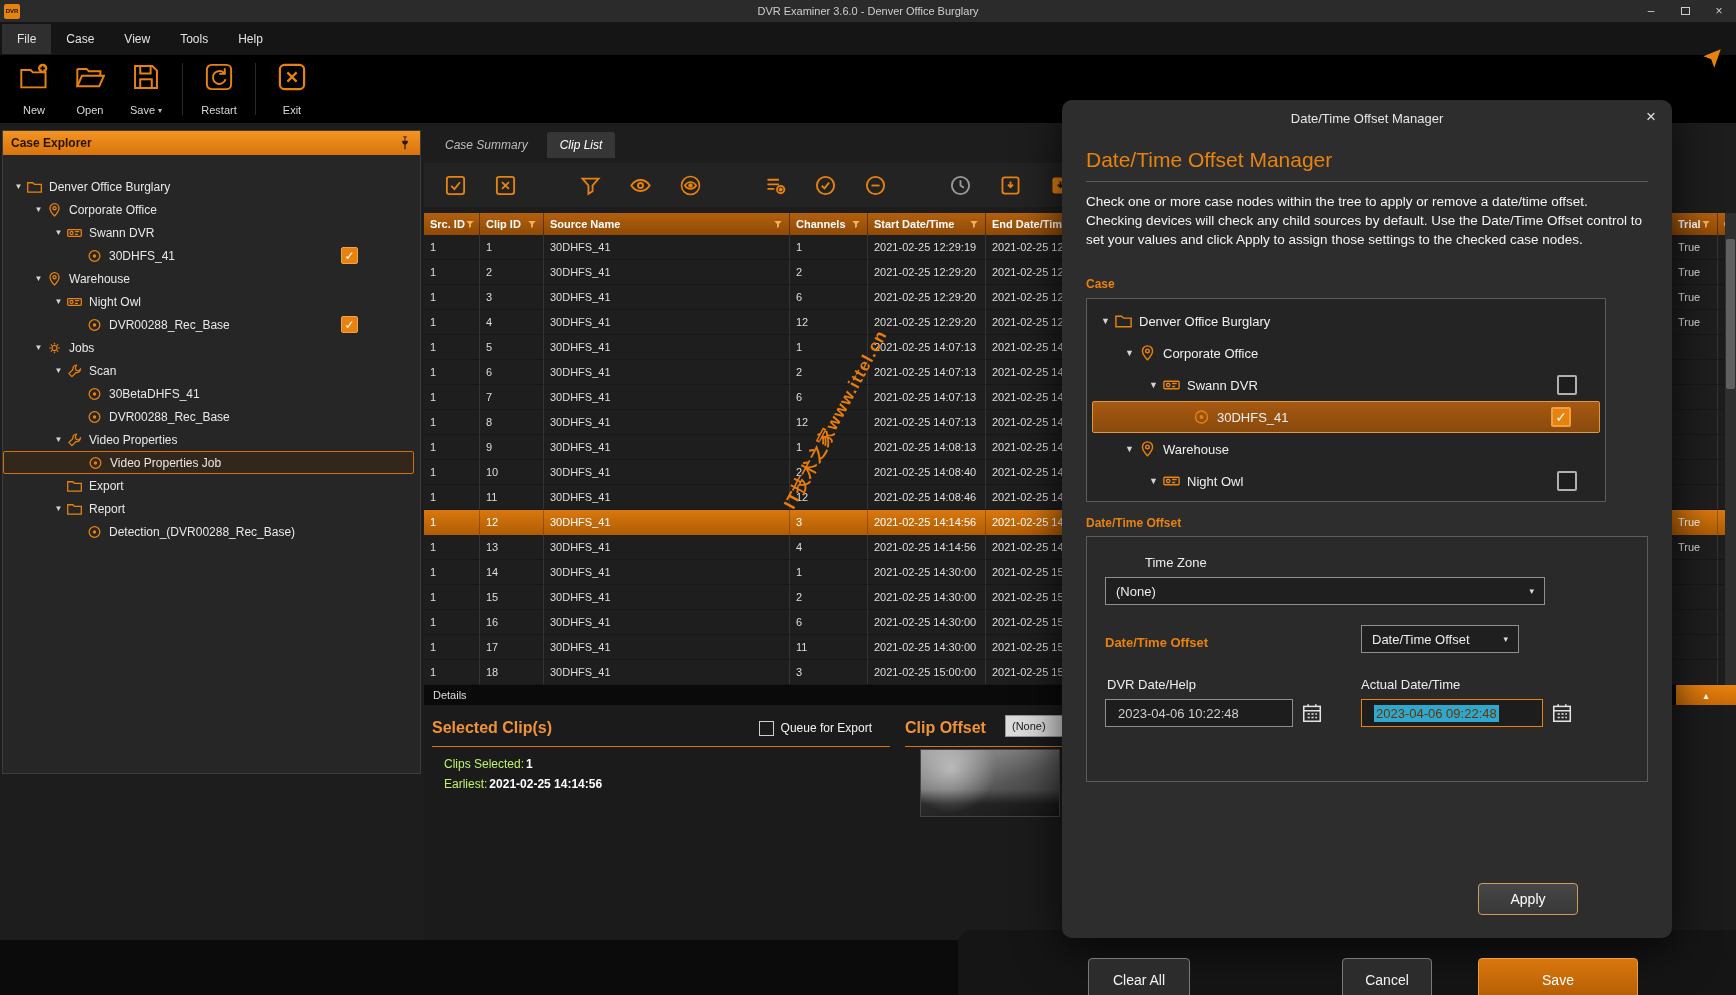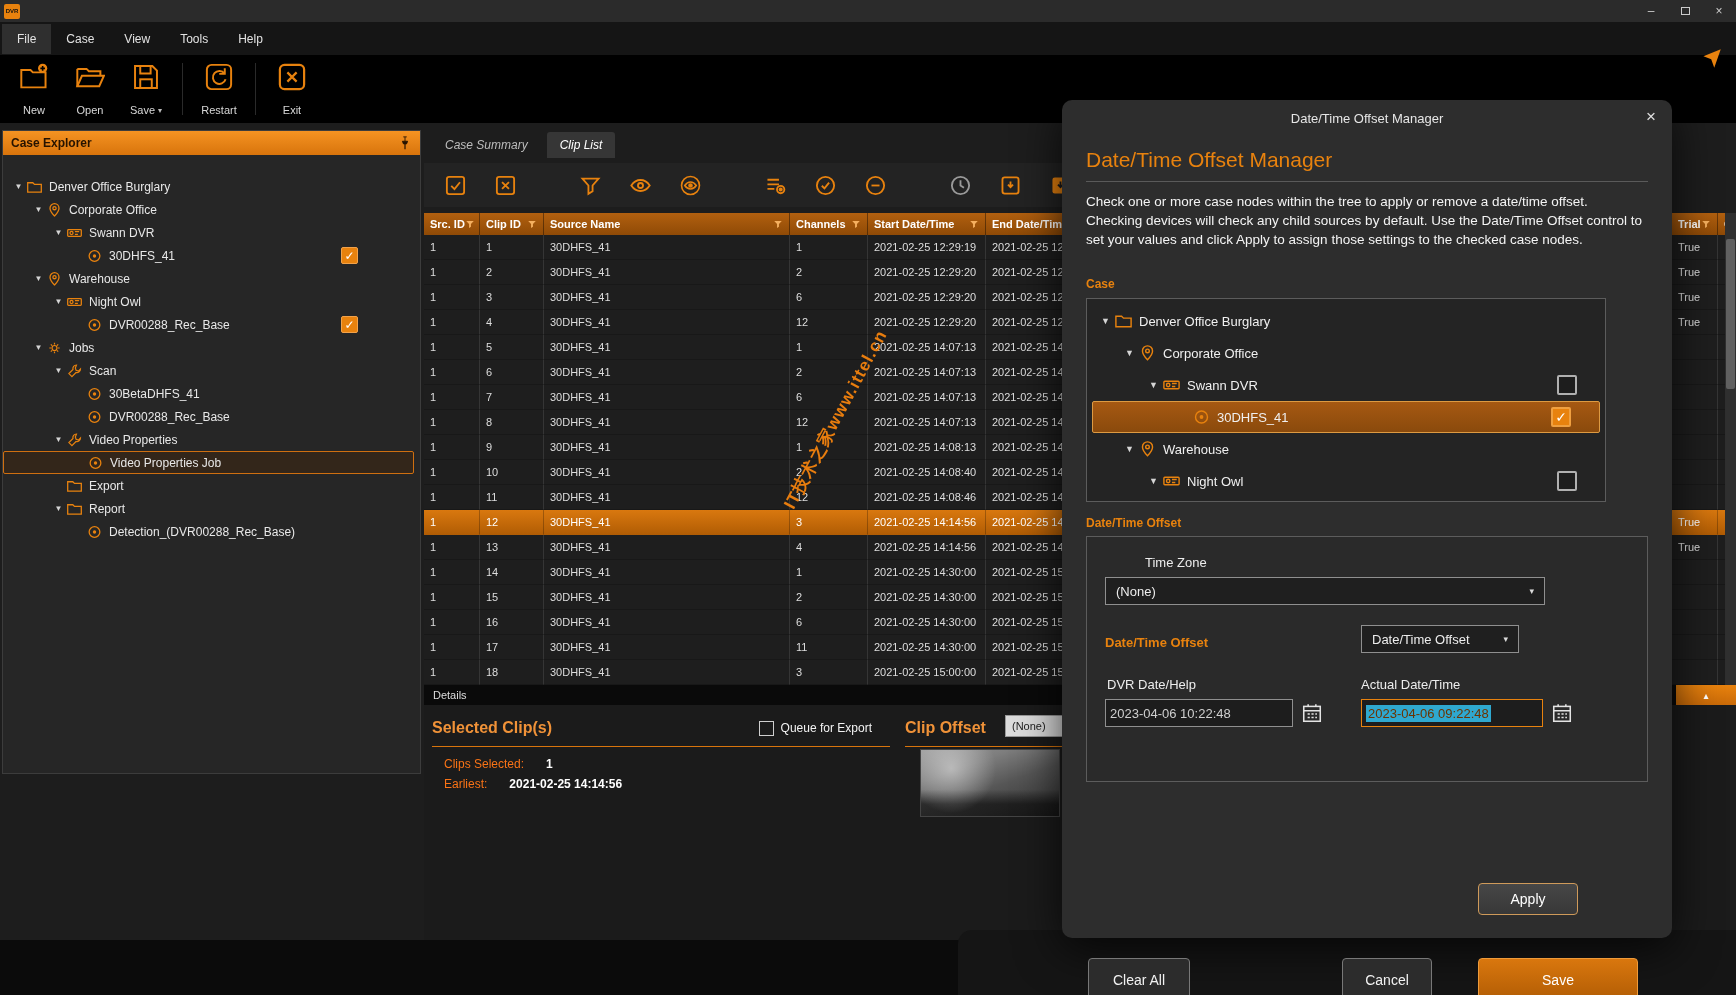--- a/index.html
+++ b/index.html
@@ -86,21 +86,21 @@
     font-size:11px;display:flex;align-items:center;padding-left:9px;}
   .details-collapse{position:absolute;right:0;top:685px;width:60px;height:20px;background:linear-gradient(#e8820e,#c96a08);
     color:#fff;display:flex;align-items:center;justify-content:center;font-size:10px;z-index:4;}
   .details-body{position:absolute;left:424px;top:705px;right:0;height:235px;background:#1b1b1b;}
   .grp-title{color:#f09238;font-size:16px;font-weight:bold;}
   .grp1-head{position:absolute;left:8px;top:14px;width:458px;display:flex;align-items:center;
     border-bottom:1px solid #d8740c;padding-bottom:9px;}
   .queue-wrap{margin-left:auto;margin-right:18px;display:flex;align-items:center;gap:7px;color:#f2f2f2;font-size:12px;}
   .q-cb{width:15px;height:15px;border:1px solid #cfcfcf;background:transparent;display:inline-block;}
   .line{position:absolute;left:20px;font-size:12px;}
-  .line .lbl{color:#f97316;margin-right:22px;}
+  .line .lbl{color:#bef264;margin-right:2px;}
   .line .val{color:#fff;font-weight:bold;}
   .line.cs{top:52px;}
   .line.ea{top:72px;}
   .thumb{position:absolute;left:496px;top:44px;width:140px;height:68px;border:1px solid #444;
     background:linear-gradient(160deg,#9a9a9a 0%,#7d7d7d 28%,#565656 55%,#303030 100%);}
   .th-ov{position:absolute;inset:0;background:
     radial-gradient(circle at 22% 28%, rgba(255,255,255,.45), rgba(255,255,255,0) 38%),
     linear-gradient(0deg, rgba(0,0,0,.55) 0 18%, rgba(0,0,0,0) 40%);}
   .grp2-head{position:absolute;left:481px;top:14px;width:160px;border-bottom:1px solid #d8740c;padding-bottom:9px;}
   .none-dd{position:absolute;left:581px;top:10px;width:80px;height:22px;background:#dcdcdc;border:1px solid #999;
@@ -138,21 +138,21 @@
   .dd{position:absolute;height:28px;background:#1f1f1f;border:1px solid #8f8f8f;color:#ededed;font-size:13px;
     display:flex;align-items:center;padding:0 10px;}
   .dd .dd-arrow{margin-left:auto;font-size:9px;color:#dcdcdc;}
   .tz-label{left:58px;top:18px;}
   .tz-select{left:18px;top:40px;width:440px;}
   .dto-label{left:18px;top:98px;}
   .dto-select{left:274px;top:88px;width:158px;}
   .dvr-label{left:20px;top:140px;}
   .act-label{left:274px;top:140px;}
   .txt-input{position:absolute;height:28px;background:#1d1d1d;border:1px solid #8f8f8f;color:#cfcfcf;font-size:13px;
-    display:flex;align-items:center;padding:0 4px;white-space:nowrap;overflow:hidden;}
+    display:flex;align-items:center;padding:0 12px;white-space:nowrap;overflow:hidden;}
   .dvr-input{left:18px;top:162px;width:188px;}
   .act-input{left:274px;top:162px;width:182px;border-color:#e8820e;}
   .sel-text{background:#2fa8cf;color:#6b3300;padding:1px 2px;}
   .cal-btn{position:absolute;width:26px;height:26px;background:transparent;border:none;color:#e3e3e3;padding:2px;}
   .cal-btn svg{width:100%;height:100%;}
   .dvr-cal{left:212px;top:163px;}
   .act-cal{left:462px;top:163px;}
   .apply-btn{position:absolute;top:783px;right:94px;width:100px;height:32px;background:linear-gradient(#474747,#383838);
     border:1px solid #cf9a5a;border-radius:4px;color:#fff;font-size:14px;font-family:"Liberation Sans",sans-serif;}
 
@@ -162,20 +162,21 @@
   .fbtn.cancel{left:1342px;width:90px;}
   .fbtn.save{left:1478px;width:160px;background:linear-gradient(#d9770e,#b15c04);border-color:#ef9b3a;color:#fff;}
 </style>
 </head>
 <body>
 
 <div class="app">
 
   <div class="titlebar">
     <div class="app-badge">DVR</div>
+    <div class="tb-title">DVR Examiner 3.6.0 - Denver Office Burglary</div>
     <div class="win-controls">
       <div class="win-btn">–</div>
       <div class="win-btn">
           <span class="max-box"></span>
         </div>
       <div class="win-btn">×</div>
     </div>
   </div>
 
   <div class="menubar">

